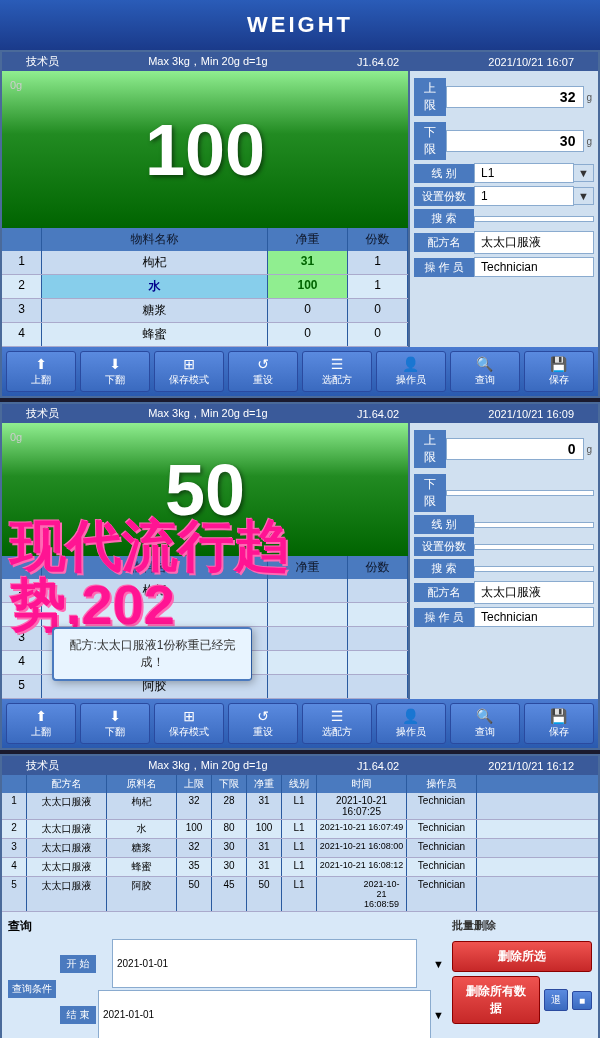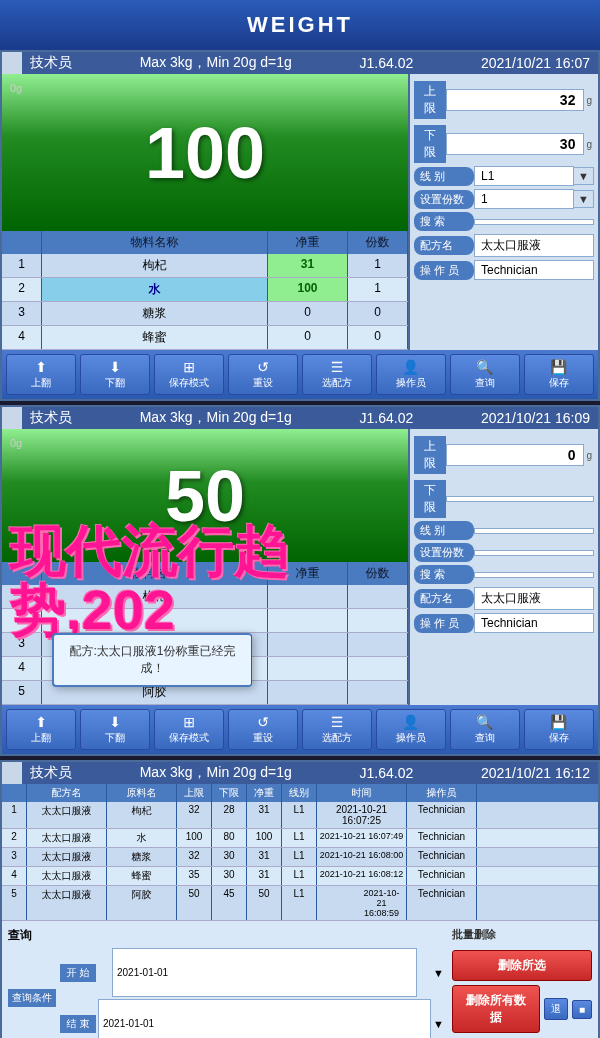--- a/index.html
+++ b/index.html
@@ -27,26 +27,25 @@
       background: #c8d8e8;
       border: 2px solid #4a6a9a;
       margin-bottom: 4px;
       position: relative;
     }
 
     
     .status-bar {
       background: #3a5a9a;
       color: white;
-      font-size: 14px;
-      padding: 2px 8px;
+      font-size: 11px;
+      padding: 2px 24px;
       display: flex;
       justify-content: space-between;
       align-items: center;
-      margin-left: 20px;
     }
 
     
     .panel-content {
       display: flex;
       height: 276px;
     }
 
     .left-section {
       flex: 1;
@@ -123,22 +122,22 @@
       align-items: center;
       margin-bottom: 3px;
       font-size: 12px;
     }
 
     .right-label {
       background: #4a7abf;
       color: white;
       padding: 2px 6px;
       min-width: 60px;
+      text-align: center;
       font-size: 11px;
-      border-radius: 8px;
     }
 
     .right-value {
       background: white;
       flex: 1;
       padding: 2px 6px;
       font-size: 12px;
       border: 1px solid #8aabcf;
     }
 

